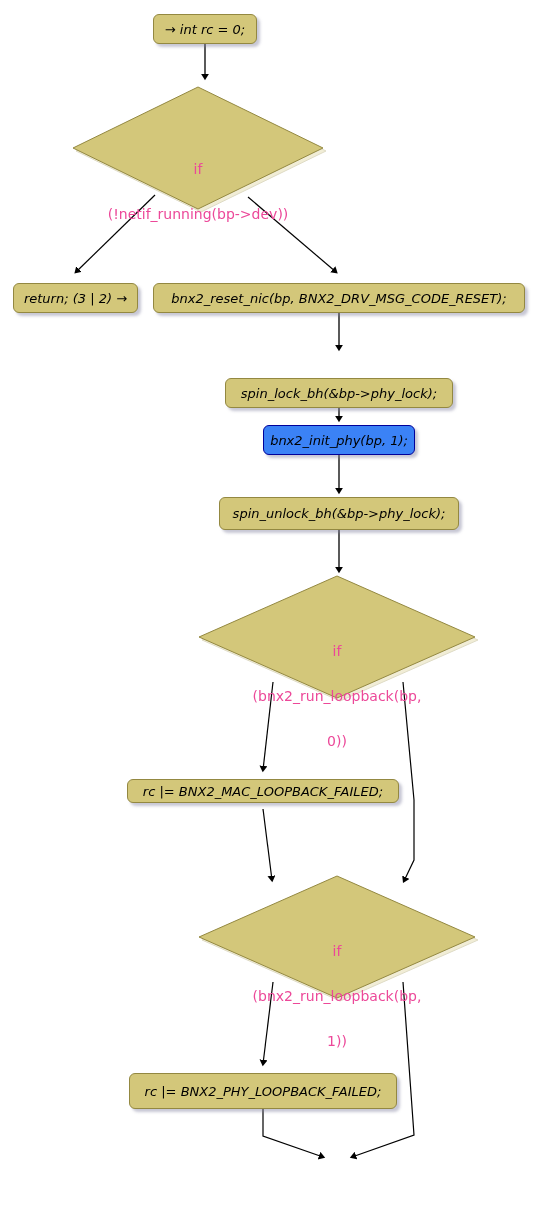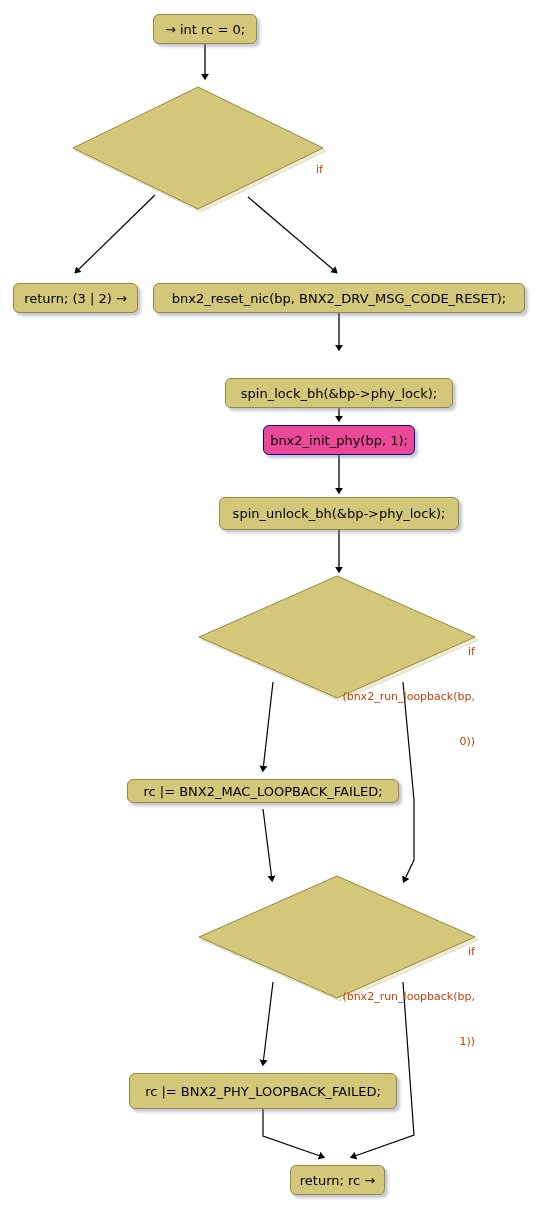--- a/index.html
+++ b/index.html
@@ -38,33 +38,34 @@
     line-height: 15px;
     white-space: pre;
     z-index: 3;
   }
   .node-activity {
     background: #D3C77A;
     border: 1px solid #938841;
     border-radius: 6px;
     box-shadow: 3px 3px 3px rgba(130,130,160,0.45);
     padding: 8px 8px;
+    font-style: italic;
   }
   .node-activity.highlight {
-    background: #ec4899;
+    background: #3b82f6;
     border: 1px solid #00009A;
     color: #000000;
   }
   .node-diamond-label {
     position: absolute;
     left: 0;
     width: 100%;
-    text-align: right;
-    color: #c2410c;
-    font-size: 11px;
+    text-align: center;
+    color: #ec4899;
+    font-size: 14px;
     line-height: 15px;
     white-space: pre;
     z-index: 4;
     pointer-events: none;
   }
 </style>
 </head>
 <body>
 
 <div id="diagram-canvas">
@@ -105,20 +106,21 @@
 
     <path d="M263,1103 L263,1136 L323,1157" fill="none" stroke="#000000" stroke-width="1.2" marker-end="url(#arrowhead)"></path>
   </svg>
 
   <div class="node node-activity" style="left:153px; top:14px; width:104px; height:30px;">
     <span>→ int rc = 0;</span>
   </div>
 
   <div class="node-diamond-label" style="left:73px; top:132px; width:250px;">
     <div>if</div>
+    <div>(!netif_running(bp-&gt;dev))</div>
   </div>
 
   <div class="node node-activity" style="left:13px; top:283px; width:125px; height:30px;">
     <span>return; (3 | 2) →</span>
   </div>
 
   <div class="node node-activity" style="left:153px; top:283px; width:372px; height:30px;text-align:center;">
     <span>bnx2_reset_nic(bp, BNX2_DRV_MSG_CODE_RESET);</span>
   </div>
 
@@ -147,17 +149,14 @@
   <div class="node-diamond-label" style="left:199px; top:914px; width:276px;">
     <div>if</div>
     <div>(bnx2_run_loopback(bp,</div>
     <div>1))</div>
   </div>
 
   <div class="node node-activity" style="left:129px; top:1073px; width:268px; height:36px;">
     <span>rc |= BNX2_PHY_LOOPBACK_FAILED;</span>
   </div>
 
-  <div class="node node-activity" style="left:290px; top:1165px; width:95px; height:30px;">
-    <span>return; rc →</span>
-  </div>
 
 </div>
 
 </body></html>

